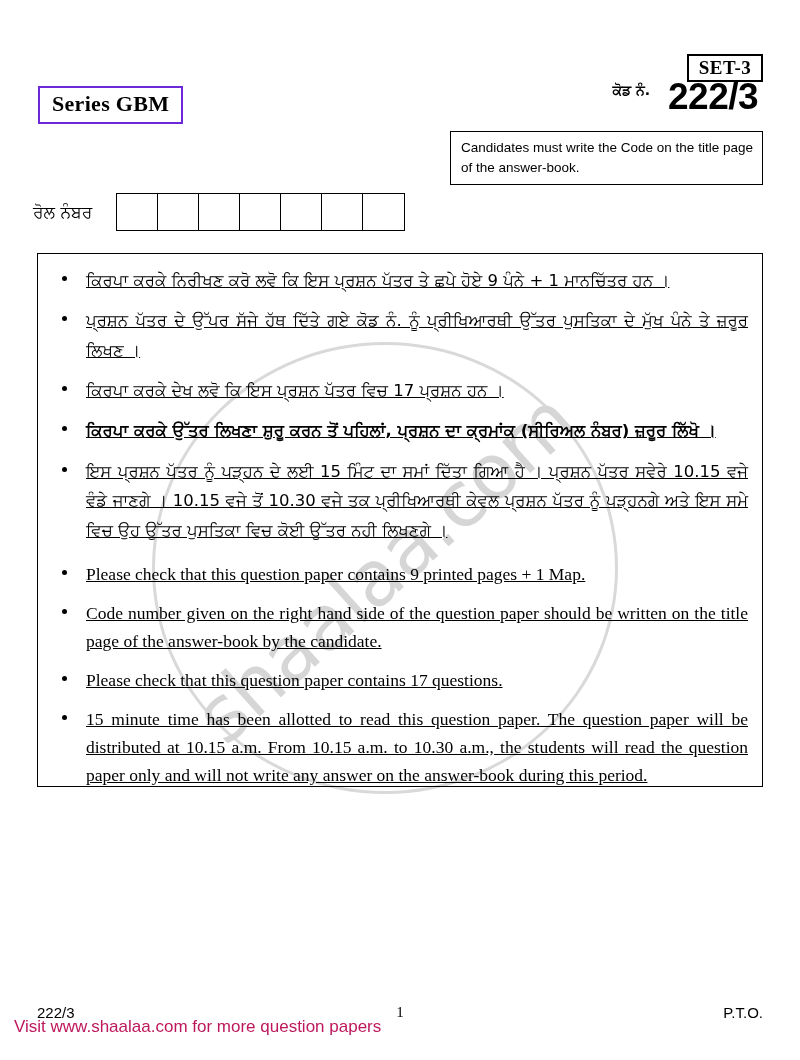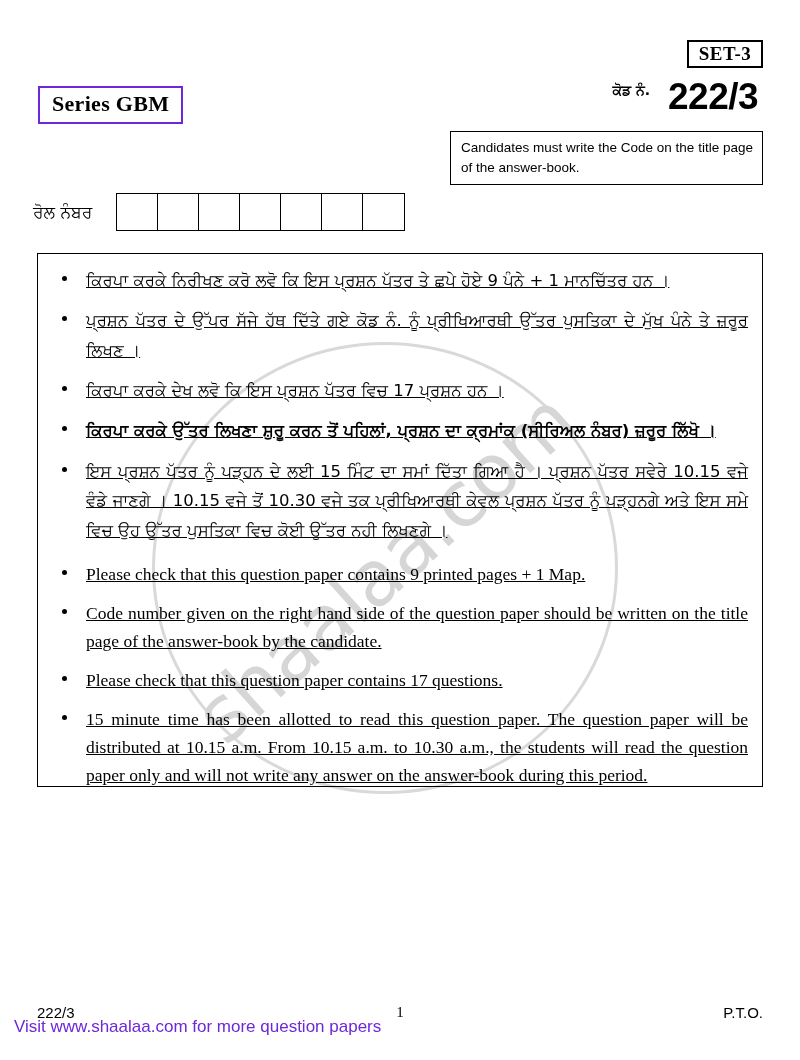--- a/index.html
+++ b/index.html
@@ -55,21 +55,21 @@
   .content {
     position: absolute;
     inset: 0;
     z-index: 2;
   }
 
   
   .set-box {
     position: absolute;
     left: 687px;
-    top: 40px;
+    top: 54px;
     width: 76px;
     height: 28px;
     border: 2px solid #000;
     box-sizing: border-box;
     display: flex;
     align-items: center;
     justify-content: center;
     font-weight: bold;
     font-size: 19px;
     letter-spacing: 0.5px;
@@ -222,21 +222,21 @@
     font-family: "Liberation Serif", serif;
     font-size: 15px;
   }
 
   .shaalaa-line {
     position: absolute;
     left: 14px;
     top: 1017px;
     font-family: "Liberation Sans", sans-serif;
     font-size: 17px;
-    color: #6d28d9;
+    color: #be185d;
     white-space: nowrap;
     z-index: 3;
     text-align: right;
   }
 </style>
 </head>
 <body>
 
 <div class="page">
 

